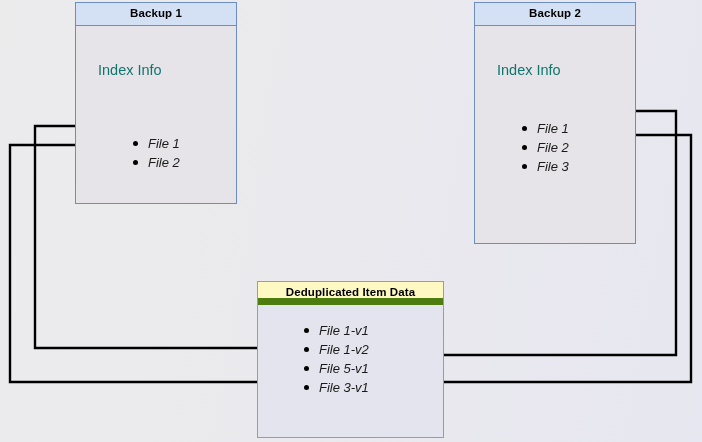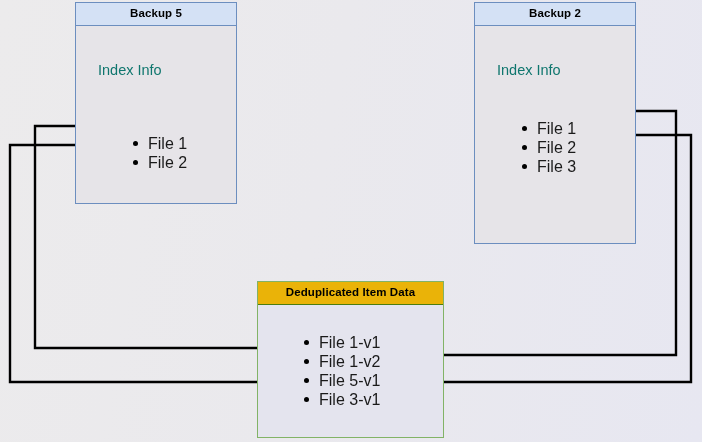--- a/index.html
+++ b/index.html
@@ -43,46 +43,47 @@
     line-height: 21px;
     text-align: center;
     font-size: 11.5px;
     font-weight: bold;
     color: #000;
     background: #d4e1f5;
     border-bottom: 1px solid #6c8ebf;
     letter-spacing: 0.1px;
   }
   .node.green .node-header {
-    background: #eab308;
-    border-bottom: 1px solid #4d7c0f;
+    background: #fef9c3;
+    border-bottom: 7px solid #4d7c0f;
   }
   .node-body {
     position: relative;
     height: calc(100% - 23px);
   }
   .index-label {
     position: absolute;
     font-size: 14.5px;
     color: #0f766e;
     white-space: nowrap;
   }
   .bullets {
     position: absolute;
     margin: 0;
     padding: 0;
     list-style: none;
   }
   .bullets li {
     position: relative;
-    font-size: 16px;
+    font-size: 13px;
     line-height: 19px;
     color: #1a1a1a;
     padding-left: 17px;
     white-space: nowrap;
+    font-style: italic;
   }
   .bullets li::before {
     content: "";
     position: absolute;
     left: 2px;
     top: 7px;
     width: 5px;
     height: 5px;
     border-radius: 50%;
     background: #000;
@@ -103,21 +104,21 @@
     <path d="M118,126 L35,126 L35,348 L297,348" fill="none" stroke="#000" stroke-width="2.4" marker-end="url(#arrowhead)"></path>
 
     <path d="M133,145 L10,145 L10,382 L297,382" fill="none" stroke="#000" stroke-width="2.4" marker-end="url(#arrowhead)"></path>
 
     <path d="M596,111 L676,111 L676,355 L396,355" fill="none" stroke="#000" stroke-width="2.4" marker-end="url(#arrowhead)"></path>
 
     <path d="M593,135 L691,135 L691,382 L396,382" fill="none" stroke="#000" stroke-width="2.4" marker-end="url(#arrowhead)"></path>
   </svg>
 
   <div class="node" style="left:75px; top:2px; width:162px; height:202px;">
-    <div class="node-header">Backup 5</div>
+    <div class="node-header">Backup 1</div>
     <div class="node-body">
       <div class="index-label" style="left:22px; top:36px;">Index Info</div>
       <ul class="bullets" style="left:55px; top:108px;">
         <li>File 1</li>
         <li>File 2</li>
       </ul>
     </div>
   </div>
 
   <div class="node" style="left:474px; top:2px; width:162px; height:242px;">
@@ -128,21 +129,21 @@
         <li>File 1</li>
         <li>File 2</li>
         <li>File 3</li>
       </ul>
     </div>
   </div>
 
   <div class="node green" style="left:257px; top:281px; width:187px; height:157px;">
     <div class="node-header">Deduplicated Item Data</div>
     <div class="node-body">
-      <ul class="bullets" style="left:44px; top:28px;">
+      <ul class="bullets" style="left:44px; top:16px;">
         <li>File 1-v1</li>
         <li>File 1-v2</li>
         <li>File 5-v1</li>
         <li>File 3-v1</li>
       </ul>
     </div>
   </div>
 
 </div>
 

